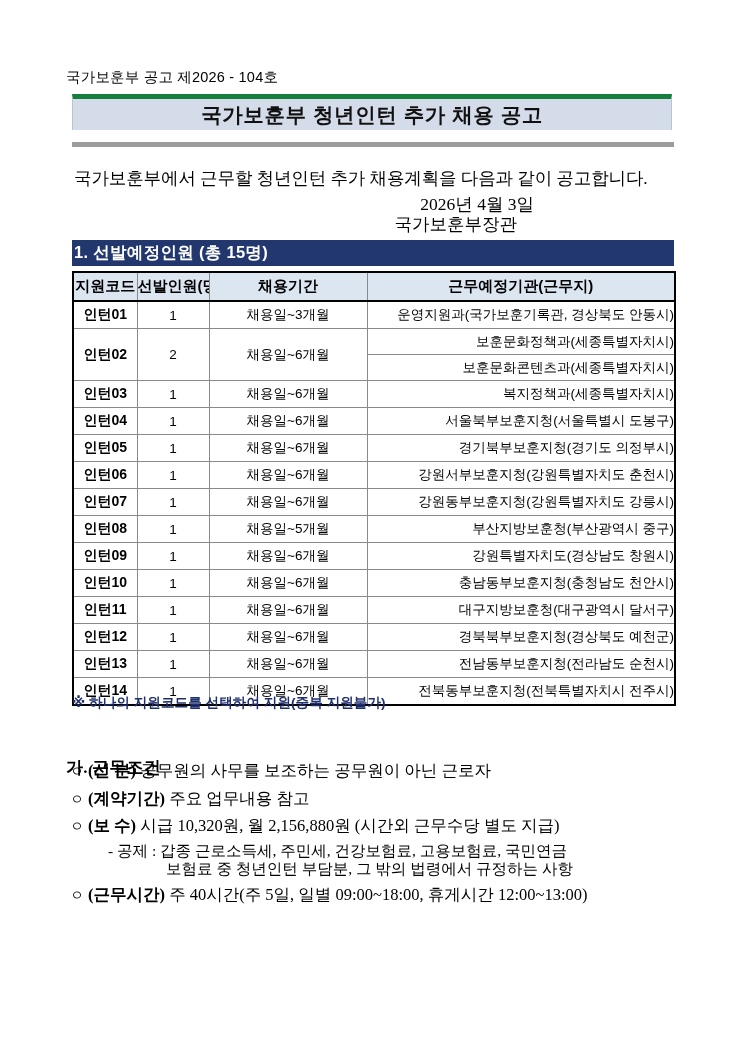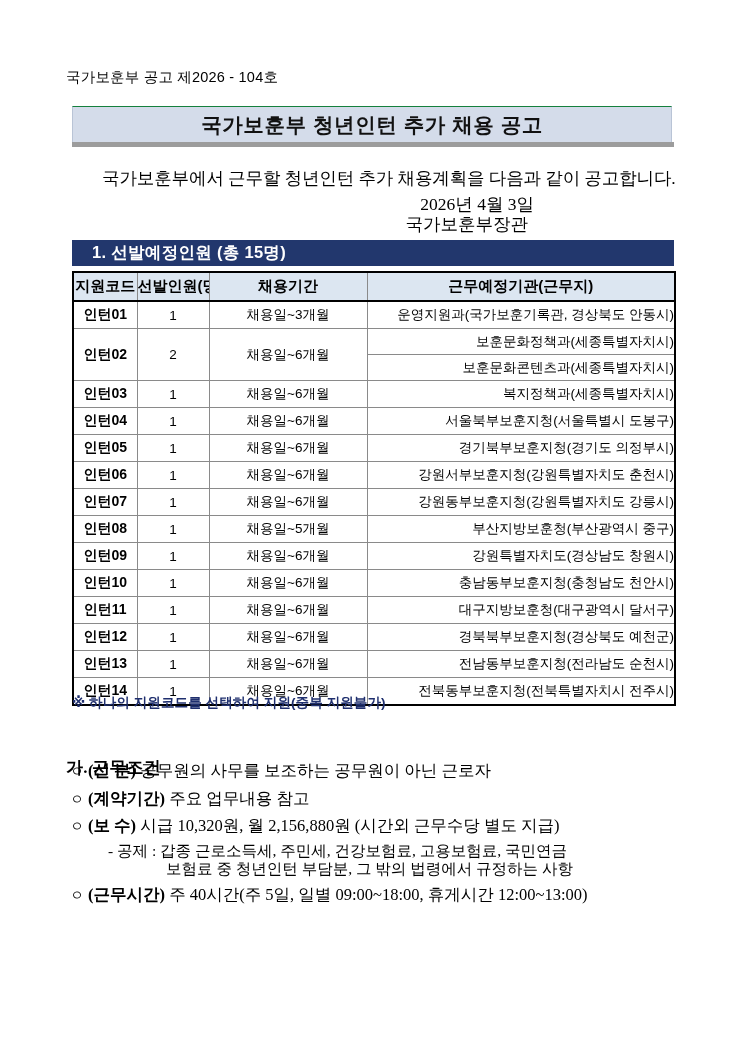--- a/index.html
+++ b/index.html
@@ -31,25 +31,25 @@
     font-family: "Liberation Sans", "DejaVu Sans", sans-serif;
     font-size: 14.5px;
     letter-spacing: 0.2px;
     white-space: nowrap;
   }
 
   
   .title-banner {
     position: absolute;
     left: 72px;
-    top: 106px;
+    top: 94px;
     width: 600px;
     height: 36px;
     background: #d4dcea;
-    border-top: 1px solid #15803d;
+    border-top: 5px solid #15803d;
     border-left: 1px solid #b9c4d6;
     border-right: 1px solid #b9c4d6;
     box-sizing: border-box;
     display: flex;
     align-items: center;
     justify-content: center;
   }
   .title-banner-shadow {
     position: absolute;
     left: 72px;
@@ -70,33 +70,32 @@
   
   .intro {
     position: absolute;
     left: 74px;
     top: 166px;
     width: 600px;
     font-size: 17.5px;
     text-align: justify;
     letter-spacing: -0.1px;
     white-space: nowrap;
-    margin-left: 28px;
   }
   .date-line {
     position: absolute;
     right: 58px;
     top: 192px;
     font-size: 17.5px;
     text-align: right;
     white-space: nowrap;
   }
   .signer-line {
     position: absolute;
-    right: 64px;
+    right: 75px;
     top: 212px;
     font-size: 17.5px;
     text-align: right;
     white-space: nowrap;
   }
 
   
   .section-bar {
     position: absolute;
     left: 72px;
@@ -107,21 +106,21 @@
     box-sizing: border-box;
     display: flex;
     align-items: center;
   }
   .section-bar .section-title {
     color: #ffffff;
     font-family: "Liberation Sans", "DejaVu Sans", sans-serif;
     font-size: 16.5px;
     font-weight: bold;
     letter-spacing: 0.3px;
-    padding-left: 20px;
+    padding-left: 2px;
     white-space: nowrap;
   }
 
   
   .main-table {
     position: absolute;
     left: 72px;
     top: 271px;
     width: 602px;
     border-collapse: collapse;

